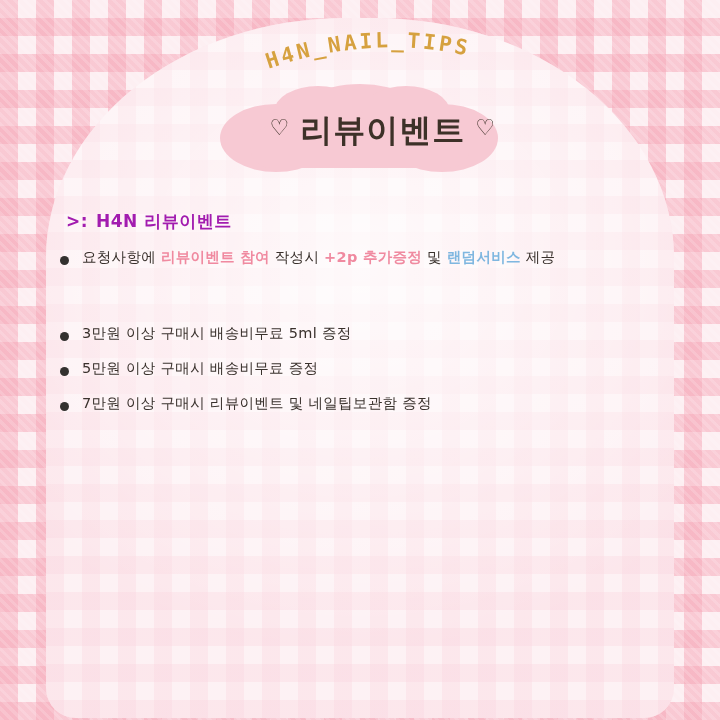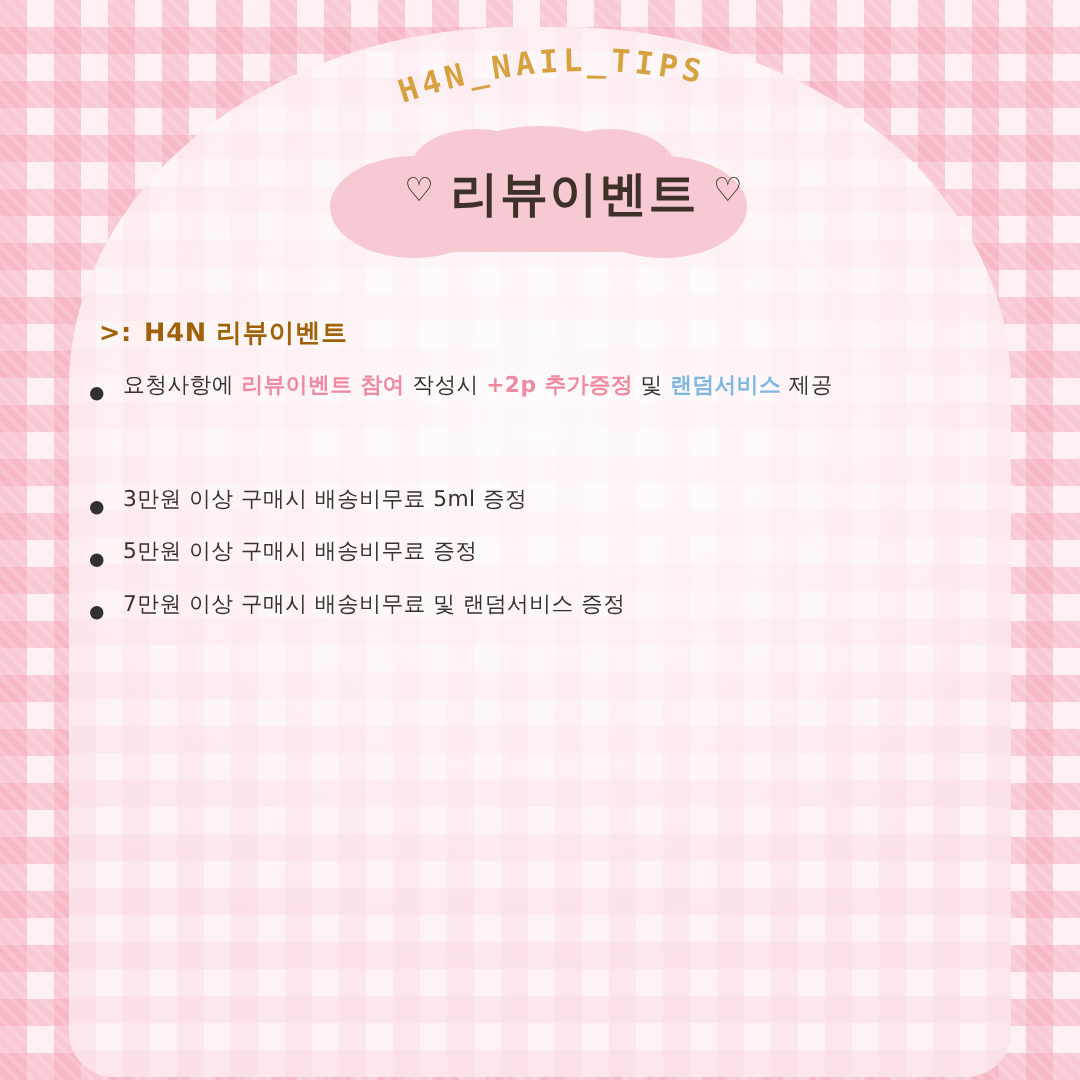--- a/index.html
+++ b/index.html
@@ -137,30 +137,30 @@
     position: absolute;
     left: 60px;
     top: 210px;
     width: 600px;
   }
   .section { margin-bottom: 26px; }
   .sec-head {
     font-family: "DejaVu Sans", sans-serif;
     font-size: 17px;
     font-weight: 700;
-    color: #a16207;
+    color: #a21caf;
     letter-spacing: 0.5px;
     margin-left: 6px;
     margin-bottom: 14px;
   }
   .sec-head .arrow { margin-right: 8px; }
 
   .bullet-row {
     display: flex;
-    align-items: flex-end;
+    align-items: center;
     margin: 0 0 15px 0;
   }
   .dot {
     flex: 0 0 auto;
     width: 9px;
     height: 9px;
     border-radius: 50%;
     background: #33312f;
     margin-top: 6px;
     margin-right: 13px;
@@ -238,18 +238,18 @@
       <div class="bullet-row">
         <span class="dot"></span>
         <span class="btext">3만원 이상 구매시 배송비무료 5ml 증정</span>
       </div>
       <div class="bullet-row">
         <span class="dot"></span>
         <span class="btext">5만원 이상 구매시 배송비무료 증정</span>
       </div>
       <div class="bullet-row">
         <span class="dot"></span>
-        <span class="btext">7만원 이상 구매시 배송비무료 및 랜덤서비스 증정</span>
+        <span class="btext">7만원 이상 구매시 리뷰이벤트 및 네일팁보관함 증정</span>
       </div>
     </div>
 
   </div>
 </div>
 
 </body></html>

